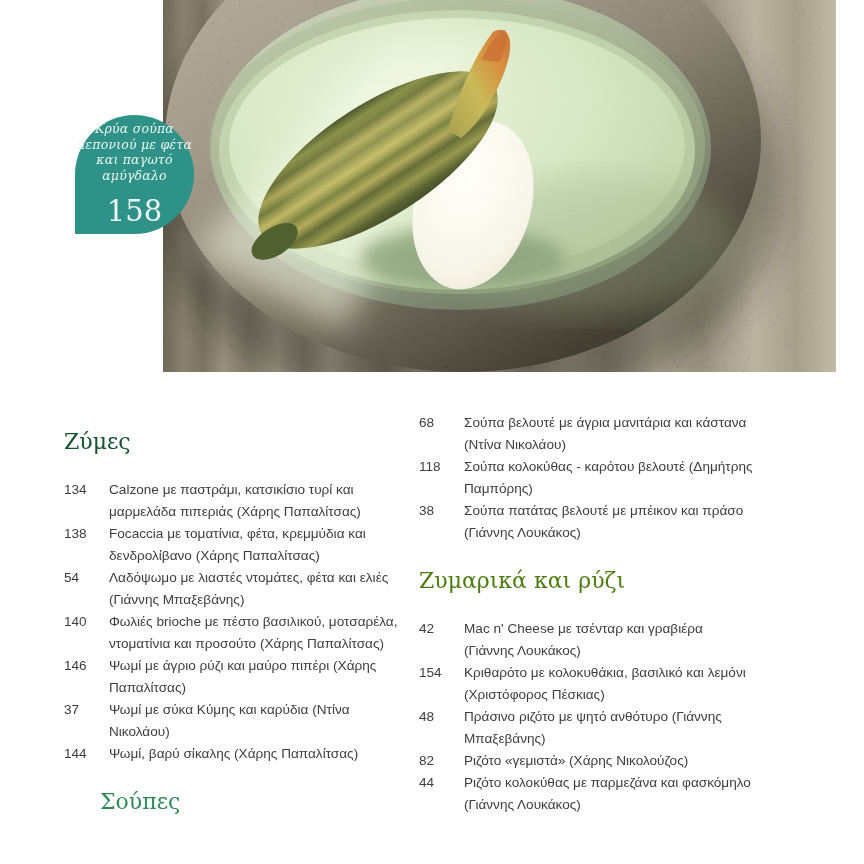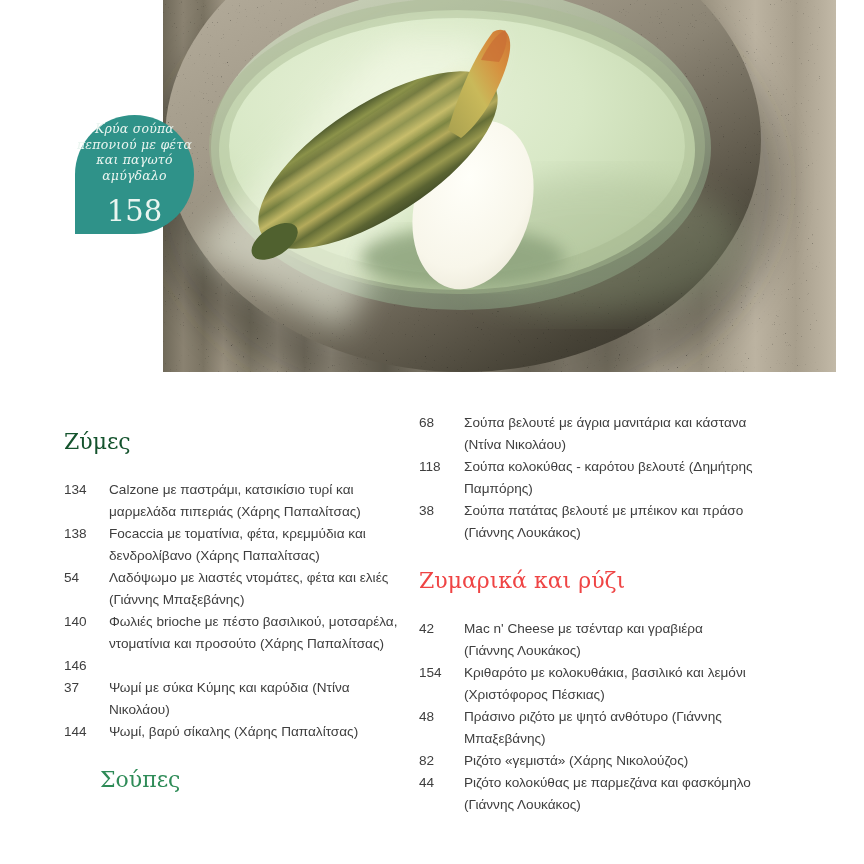--- a/index.html
+++ b/index.html
@@ -170,20 +170,21 @@
     <div class="item">
       <span class="num-cell">54</span>
       <span class="title-cell">Λαδόψωμο με λιαστές ντομάτες, φέτα και ελιές (Γιάννης Μπαξεβάνης)</span>
     </div>
     <div class="item">
       <span class="num-cell">140</span>
       <span class="title-cell">Φωλιές brioche με πέστο βασιλικού, μοτσαρέλα, ντοματίνια και προσούτο (Χάρης Παπαλίτσας)</span>
     </div>
     <div class="item">
       <span class="num-cell">146</span>
+      <span class="title-cell">Ψωμί με άγριο ρύζι και μαύρο πιπέρι (Χάρης Παπαλίτσας)</span>
     </div>
     <div class="item">
       <span class="num-cell">37</span>
       <span class="title-cell">Ψωμί με σύκα Κύμης και καρύδια (Ντίνα Νικολάου)</span>
     </div>
     <div class="item">
       <span class="num-cell">144</span>
       <span class="title-cell">Ψωμί, βαρύ σίκαλης (Χάρης Παπαλίτσας)</span>
     </div>
 
@@ -197,21 +198,21 @@
     </div>
     <div class="item">
       <span class="num-cell">118</span>
       <span class="title-cell">Σούπα κολοκύθας - καρότου βελουτέ (Δημήτρης Παμπόρης)</span>
     </div>
     <div class="item">
       <span class="num-cell">38</span>
       <span class="title-cell">Σούπα πατάτας βελουτέ με μπέικον και πράσο (Γιάννης Λουκάκος)</span>
     </div>
 
-    <h2 class="sec-heading mt" style="color: #ef4444;">Ζυμαρικά και ρύζι</h2>
+    <h2 class="sec-heading mt" style="color: #4d7c0f;">Ζυμαρικά και ρύζι</h2>
 
     <div class="item">
       <span class="num-cell">42</span>
       <span class="title-cell">Mac n' Cheese με τσένταρ και γραβιέρα (Γιάννης Λουκάκος)</span>
     </div>
     <div class="item">
       <span class="num-cell">154</span>
       <span class="title-cell">Κριθαρότο με κολοκυθάκια, βασιλικό και λεμόνι (Χριστόφορος Πέσκιας)</span>
     </div>
     <div class="item">

